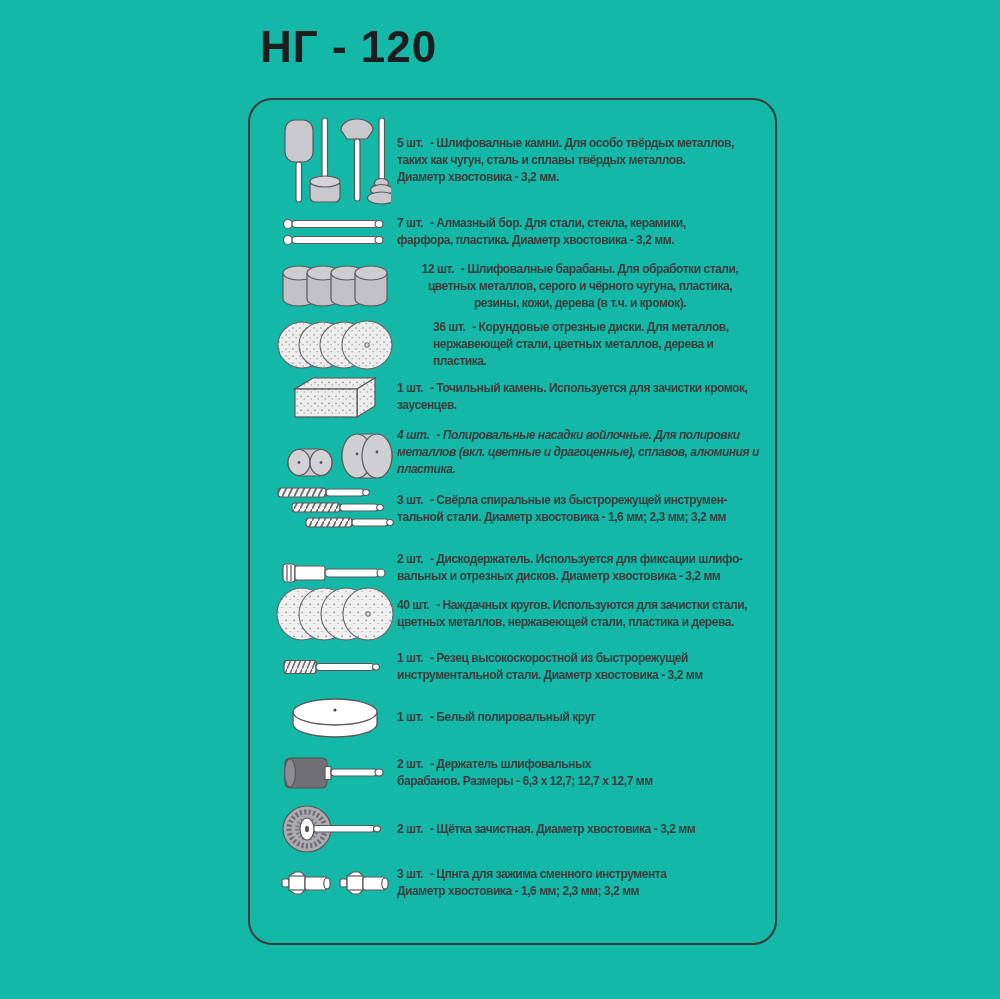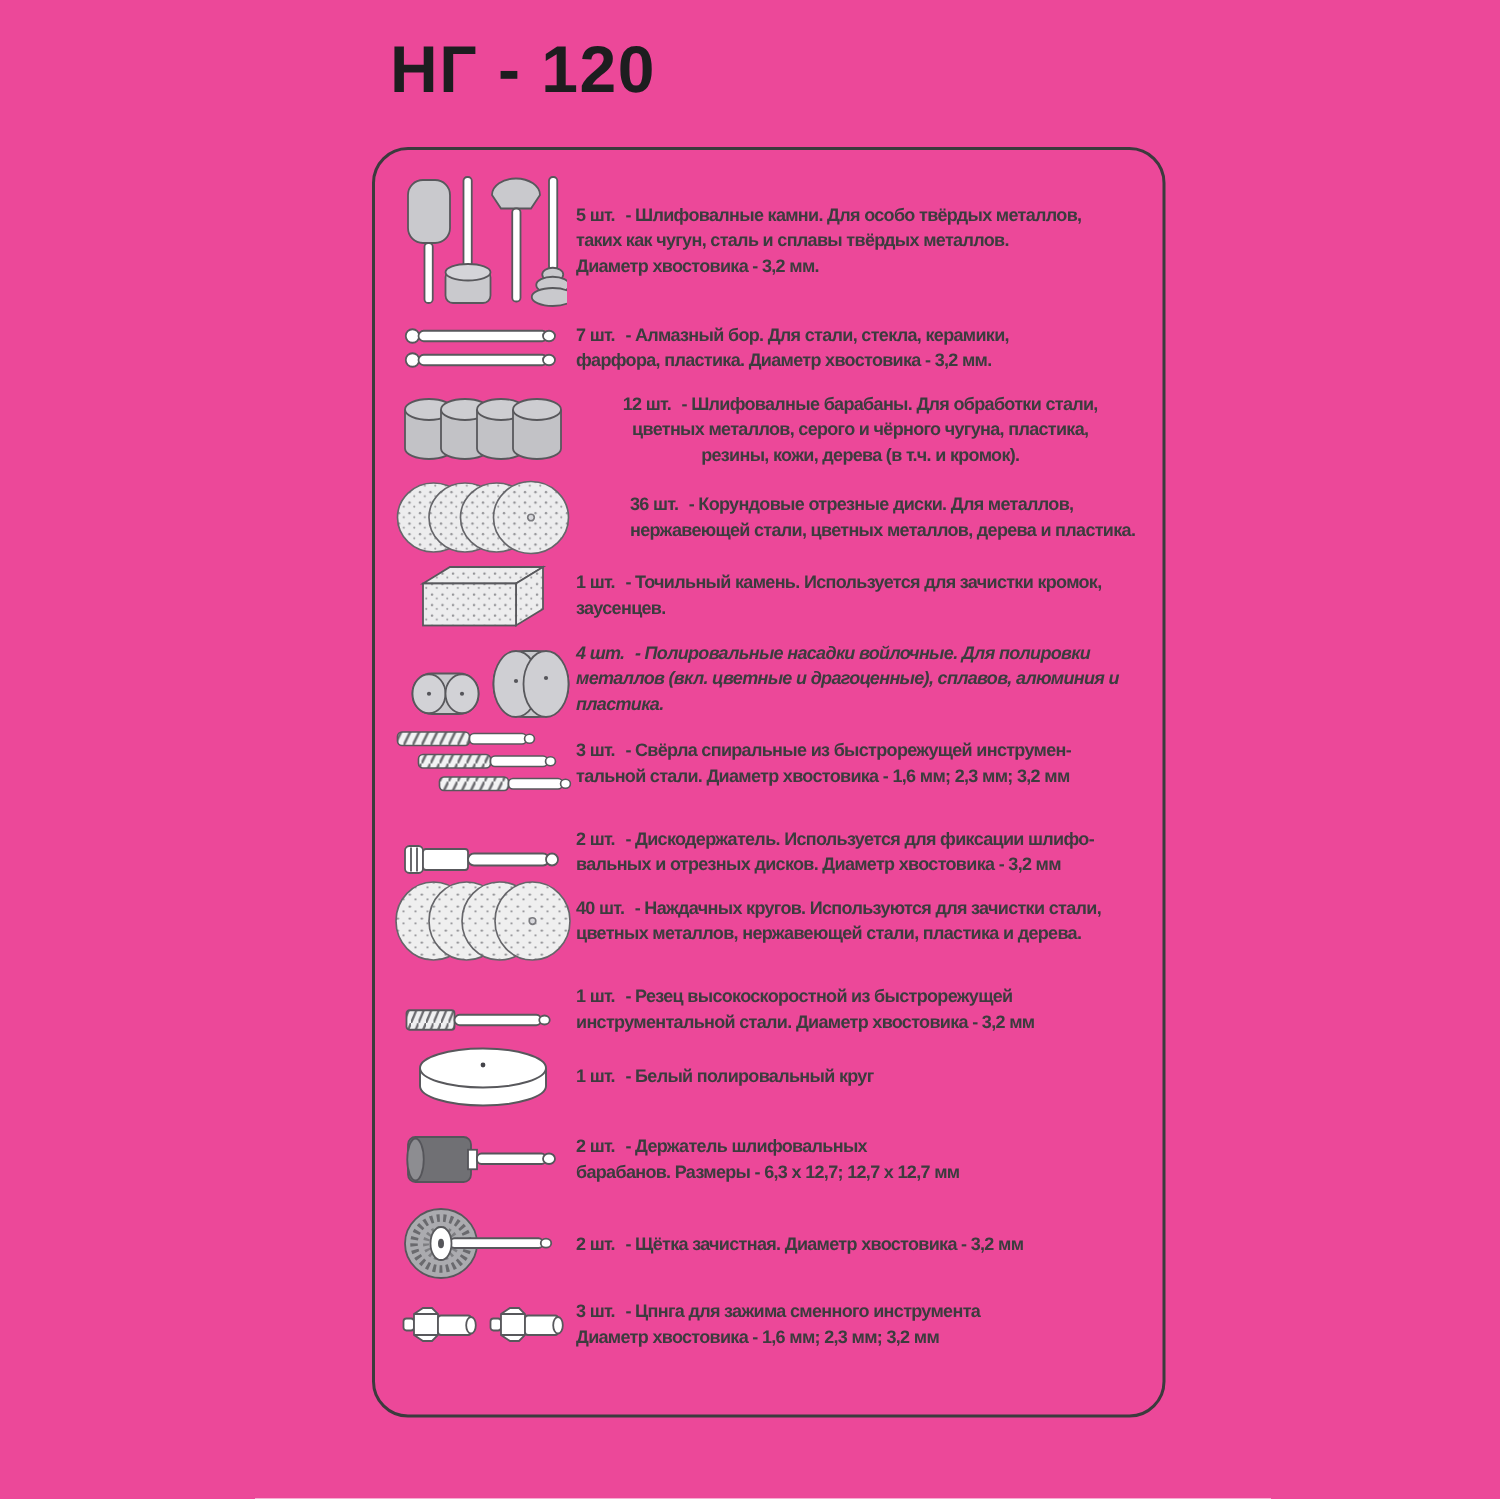--- a/index.html
+++ b/index.html
@@ -1,30 +1,30 @@
 <!DOCTYPE html>
 <html><head>
 <meta charset="utf-8">
 <style>
   html,body{margin:0;padding:0;background:#ffffff;}
-  .canvas{position:relative;width:1000px;height:999px;background:#ec4899;overflow:hidden;
+  .canvas{position:relative;width:1000px;height:999px;background:#14b8a6;overflow:hidden;
           font-family:"Liberation Sans","DejaVu Sans",sans-serif;}
   .title{position:absolute;left:260px;top:22px;font-size:44px;font-weight:bold;
          color:#1d1d1f;letter-spacing:1px;}
   .panel{position:absolute;left:248px;top:98px;width:529px;height:847px;
          border:2.5px solid #3b3b3d;border-radius:24px;box-sizing:border-box;
-         padding:12px 10px 6px 10px;display:flex;flex-direction:column;}
+         padding:12px 10px 6px 23px;display:flex;flex-direction:column;}
   .row{display:flex;align-items:center;flex:0 0 auto;}
   .icon-cell{width:124px;flex:0 0 124px;display:flex;justify-content:center;align-items:center;}
   .text-cell{flex:1;color:#3c3c3e;font-size:12px;font-weight:bold;line-height:17px;
              letter-spacing:-0.45px;padding-right:2px;}
   .desc{white-space:pre-line;margin-left:7px;}
   .r1{height:97px;}  .r2{height:46px;}  .r3{height:62px;text-align:center;} .r4{height:55px;gap:36px;}
   .r5{height:50px;}  .r6{height:61px;font-style:italic;}  .r7{height:52px;} .r8{height:50px;align-items:flex-end;}
-  .r9{height:58px;}  .r10{height:50px;} .r11{height:47px;align-items:flex-end;}.r12{height:55px;}
+  .r9{height:58px;}  .r10{height:50px;} .r11{height:47px;}.r12{height:55px;}
   .r13{height:55px;} .r14{height:58px;} .r15{height:50px;}
   svg{display:block;}
 </style>
 </head>
 <body>
 
 <div class="canvas">
   <div class="title">НГ - 120</div>
 
   <div class="panel">

